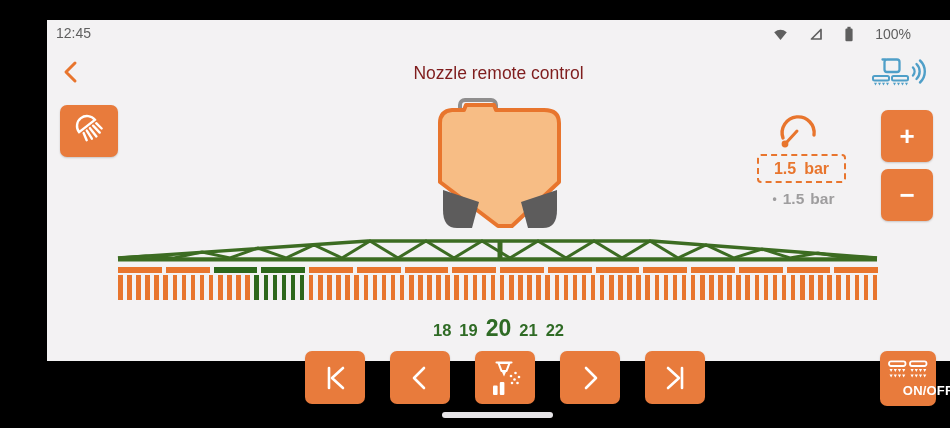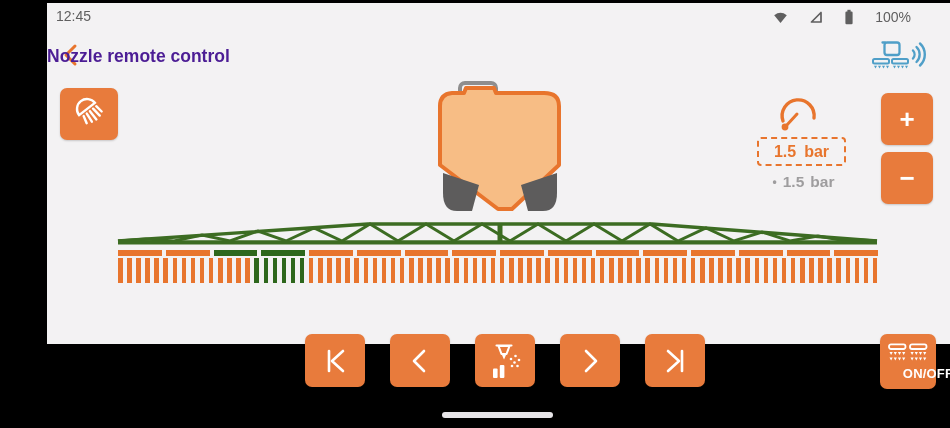--- a/index.html
+++ b/index.html
@@ -8,31 +8,31 @@
     font-family:"Liberation Sans", sans-serif;overflow:hidden;
     -webkit-font-smoothing:antialiased;
   }
   :root{
     --orange:#e87b3c; --orange-deep:#e8752d; --tank-fill:#f7bd85;
     --dark-gray:#5d5c5c; --truss-green:#3c6c22; --active-green:#2d671c;
     --number-green:#2f6b25; --blue:#4f9fc8; --status-gray:#5f5f5f;
     --background:#f3f2f3;
   }
   .content{
-    position:absolute;left:47px;top:3px;width:903px;height:341px;
+    position:absolute;left:47px;top:20px;width:903px;height:341px;
     background:var(--background);
   }
   .abs{position:absolute;}
   
   .status-time{left:9px;top:5px;font-size:14px;color:var(--status-gray);}
   .status-right{right:39px;top:6px;display:flex;align-items:center;gap:21px;
     color:var(--status-gray);font-size:14px;}
   
-  .title{left:0;right:0;top:43px;text-align:left;font-size:17.5px;
-    font-weight:bold;color:#4c1d95;}
+  .title{left:0;right:0;top:43px;text-align:center;font-size:17.5px;
+    font-weight:normal;color:#7f1d1d;}
   .back-btn{left:14px;top:38px;width:28px;height:28px;background:none;border:none;
     padding:0;cursor:pointer;}
   
   .obtn{
     background:var(--orange);border:none;border-radius:7px;cursor:pointer;
     display:flex;flex-direction:column;align-items:center;justify-content:center;
     box-shadow:0 1px 2px rgba(0,0,0,.18);padding:0;
   }
   .spray-btn{left:13px;top:85px;width:58px;height:52px;}
   .plus-btn{left:834px;top:90px;width:52px;height:52px;}
@@ -282,20 +282,27 @@
         <div class="tick"></div>
         <div class="tick"></div>
         <div class="tick"></div>
         <div class="tick"></div>
         <div class="tick"></div>
         <div class="tick"></div>
         <div class="tick"></div>
       </div>
   </div>
 
+  <div class="abs numbers">
+      <span class="num">18</span>
+      <span class="num">19</span>
+      <span class="num current">20</span>
+      <span class="num">21</span>
+      <span class="num">22</span>
+    </div>
 
   <button class="abs obtn navbtn" style="left:258px;">
     <span>
       <svg width="30" height="30" viewBox="0 0 30 30">
         <g stroke="#fff" stroke-width="2.6" fill="none" stroke-linecap="round" stroke-linejoin="round">
           <line x1="9" y1="5" x2="9" y2="25"></line>
             <polyline points="23,5 12,15 23,25"></polyline>
         </g>
       </svg>
     </span>

